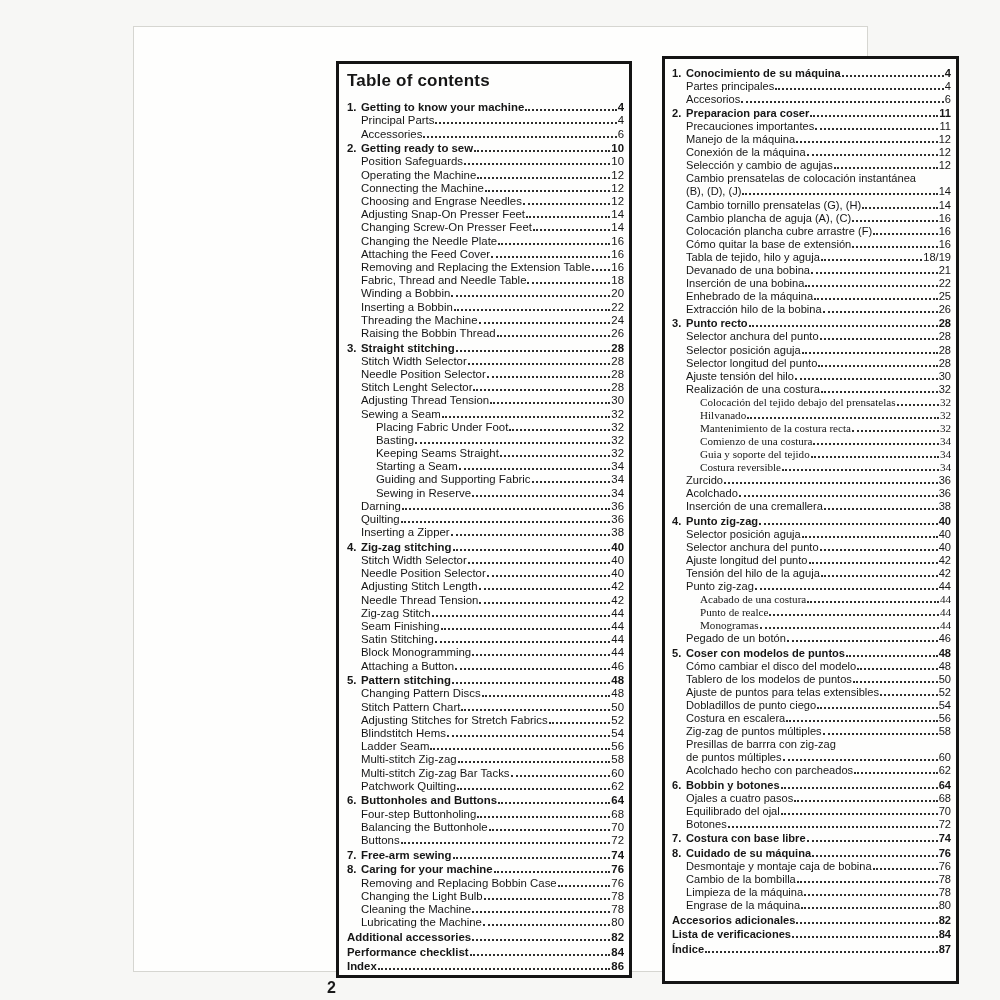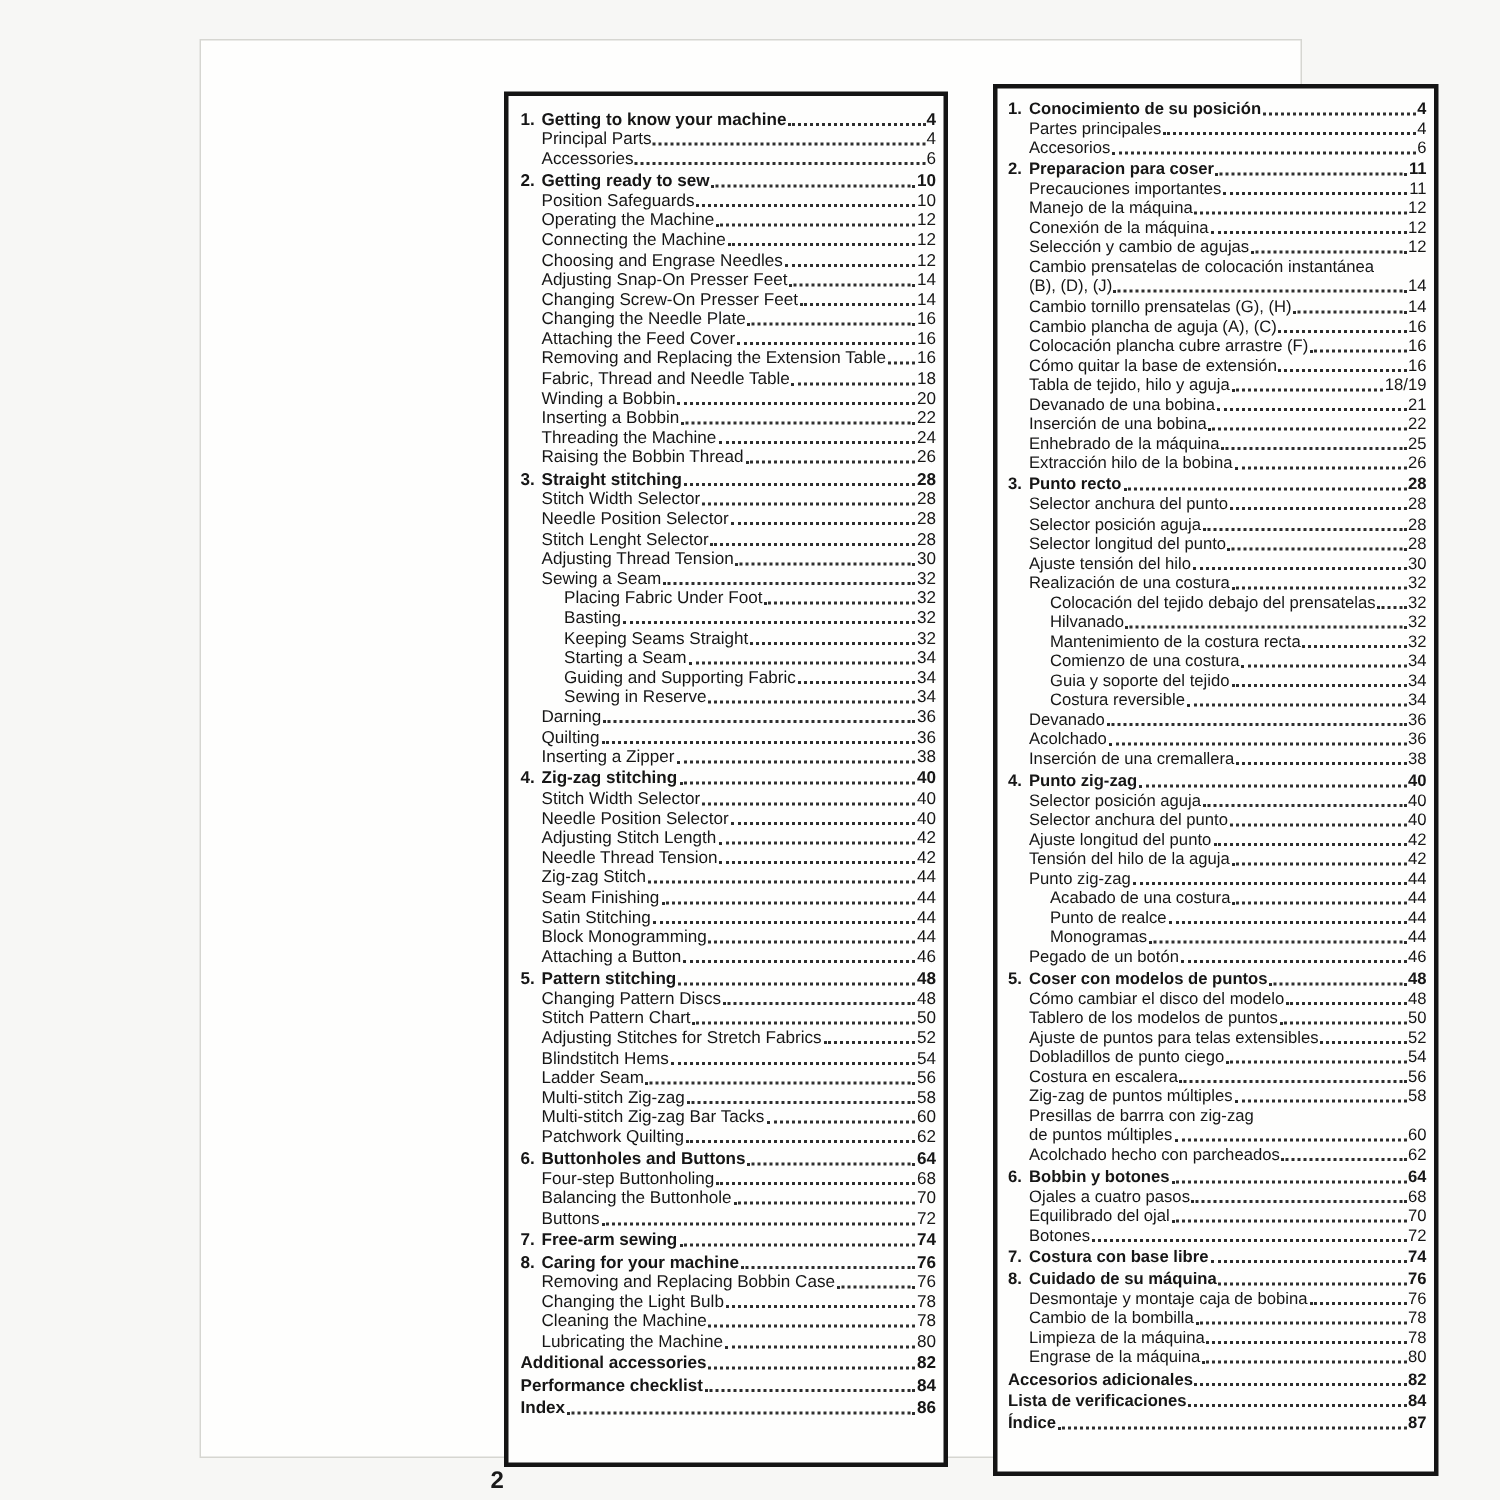--- a/index.html
+++ b/index.html
@@ -39,33 +39,34 @@
   .leader{
     flex:1 1 auto; min-width:4px;
     border-bottom:2px dotted #2e2e2e;
     margin:0 1px 2px 1px;
   }
   .left  .row.lv0 { padding-left:2px; }
   .left  .row.lv1 { padding-left:16px; }
   .left  .row.lv2 { padding-left:31px; }
   .right .row.lv0 { padding-left:1px; }
   .right .row.lv1 { padding-left:15px; }
-  .right .row.lv2 { padding-left:29px; }
+  .right .row.lv2 { padding-left:29px;font-family:Liberation Serif, serif; }
 
   .page-number {
     position:absolute; left:193px; top:952px;
     font-size:16px; font-weight:bold; color:#1a1a1a;
   }
 </style>
 </head>
 <body>
 
 <div class="scan-page">
 
   <div class="toc-box left">
+    <h1 class="toc-title">Table of contents</h1>
     <div class="entries">
         <div class="row lv0 bold">
           <span class="num">1.</span>
           <span class="label">Getting to know your machine</span>
           <span class="leader"></span>
           <span class="page">4</span>
         </div>
         <div class="row lv1">
           <span class="label">Principal Parts</span>
           <span class="leader"></span>
@@ -393,21 +394,21 @@
           <span class="leader"></span>
           <span class="page">86</span>
         </div>
       </div>
   </div>
 
   <div class="toc-box right">
     <div class="entries">
         <div class="row lv0 bold">
           <span class="num">1.</span>
-          <span class="label">Conocimiento de su posición</span>
+          <span class="label">Conocimiento de su máquina</span>
           <span class="leader"></span>
           <span class="page">4</span>
         </div>
         <div class="row lv1">
           <span class="label">Partes principales</span>
           <span class="leader"></span>
           <span class="page">4</span>
         </div>
         <div class="row lv1">
           <span class="label">Accesorios</span>
@@ -548,21 +549,21 @@
           <span class="label">Guia y soporte del tejido</span>
           <span class="leader"></span>
           <span class="page">34</span>
         </div>
         <div class="row lv2">
           <span class="label">Costura reversible</span>
           <span class="leader"></span>
           <span class="page">34</span>
         </div>
         <div class="row lv1">
-          <span class="label">Devanado</span>
+          <span class="label">Zurcido</span>
           <span class="leader"></span>
           <span class="page">36</span>
         </div>
         <div class="row lv1">
           <span class="label">Acolchado</span>
           <span class="leader"></span>
           <span class="page">36</span>
         </div>
         <div class="row lv1">
           <span class="label">Inserción de una cremallera</span>

